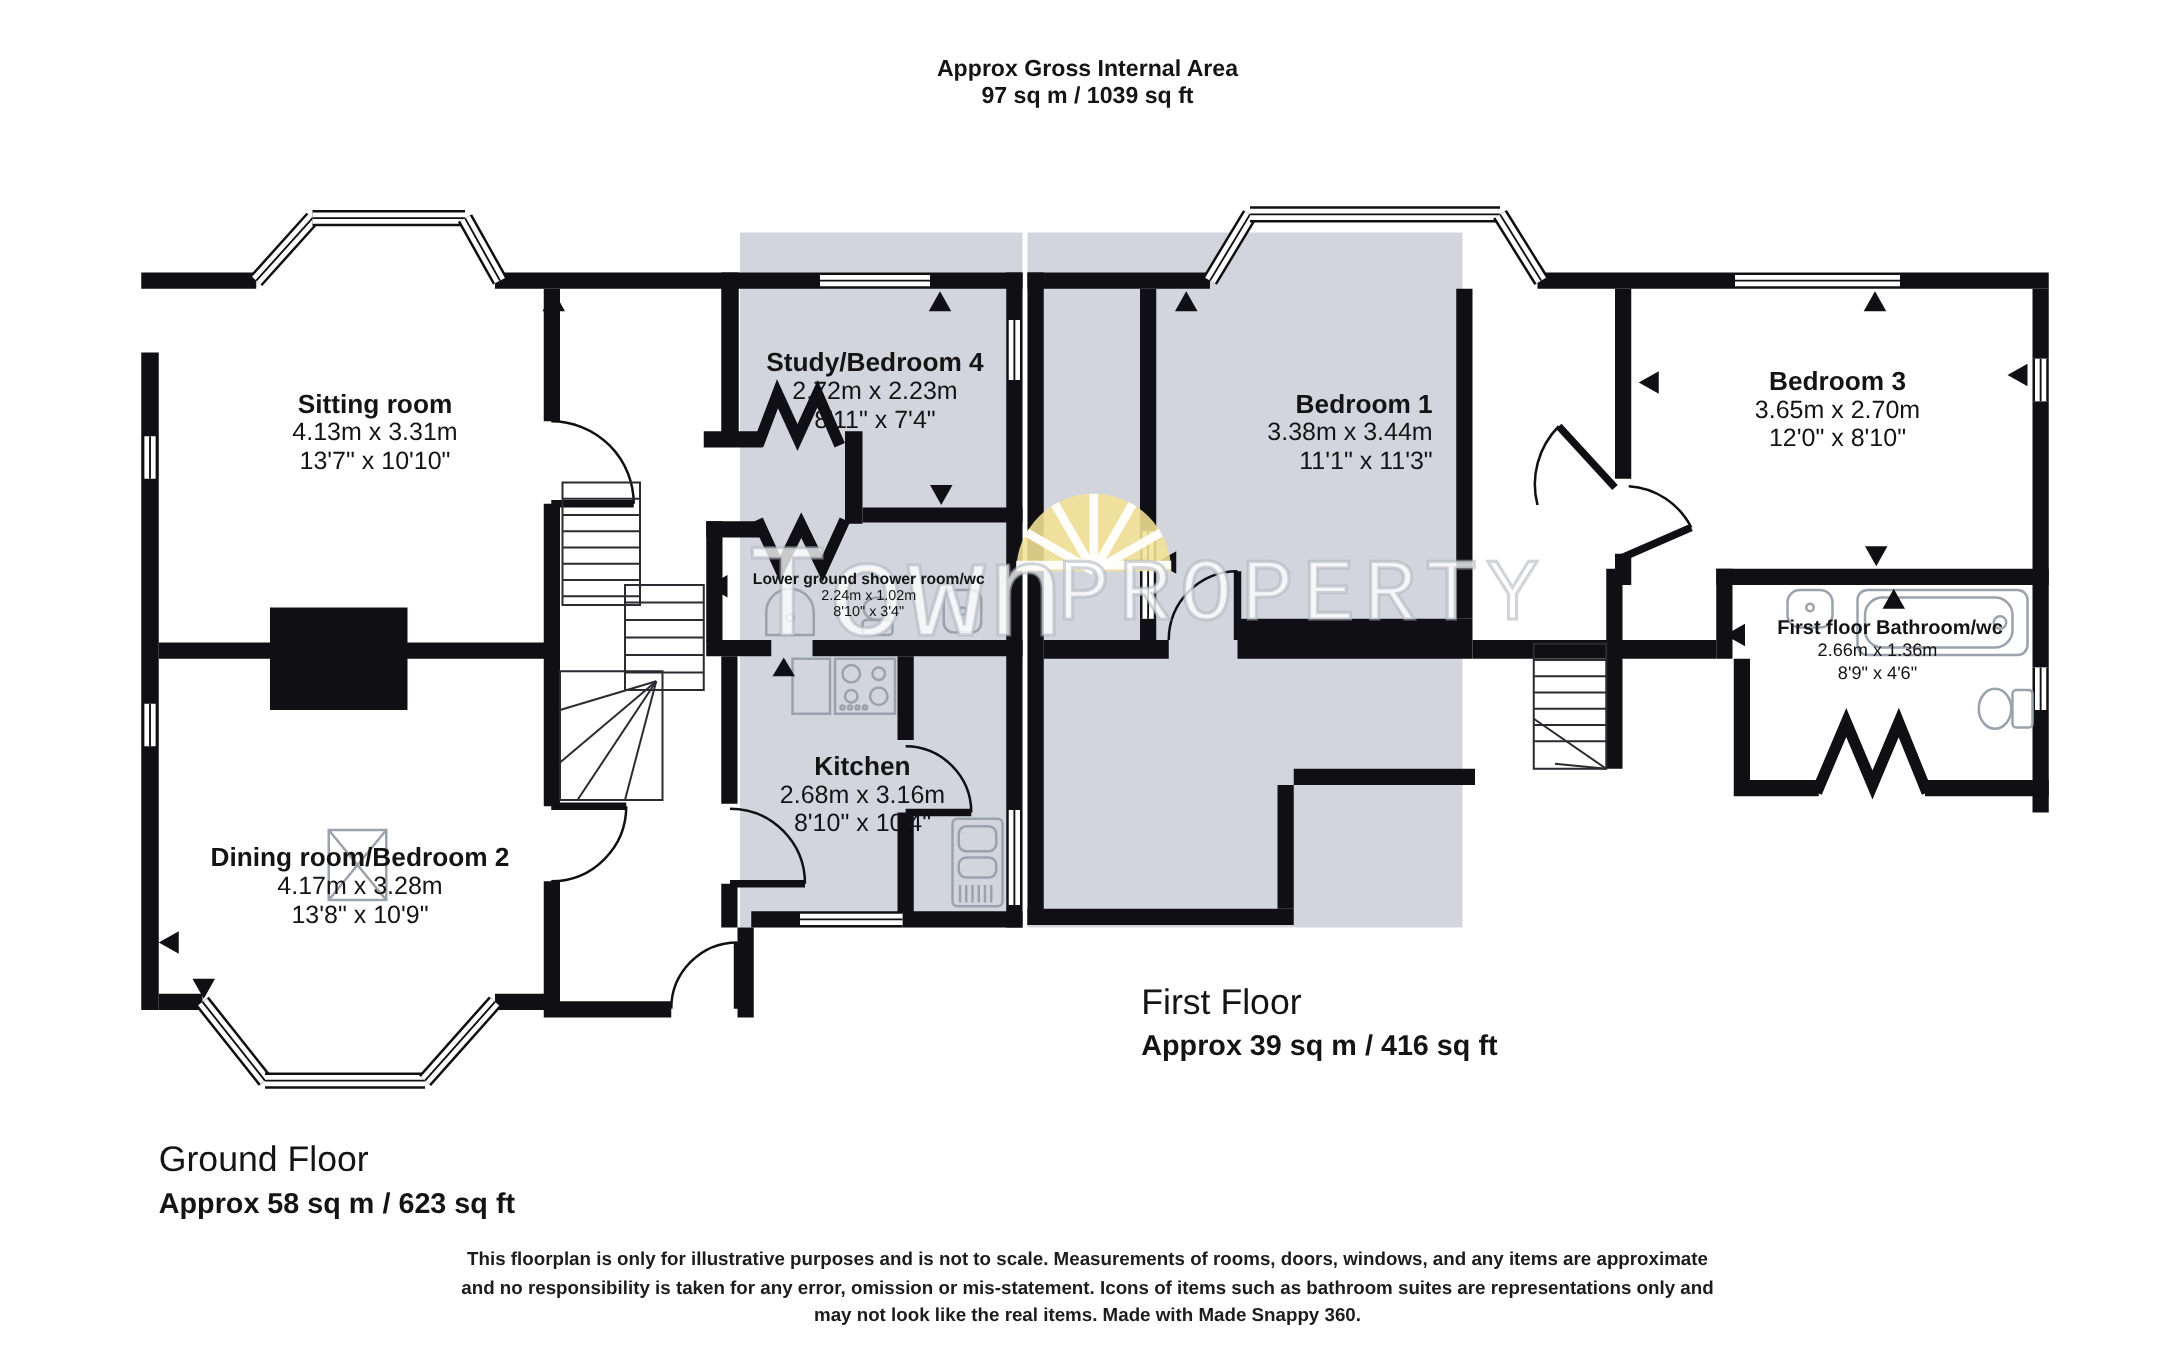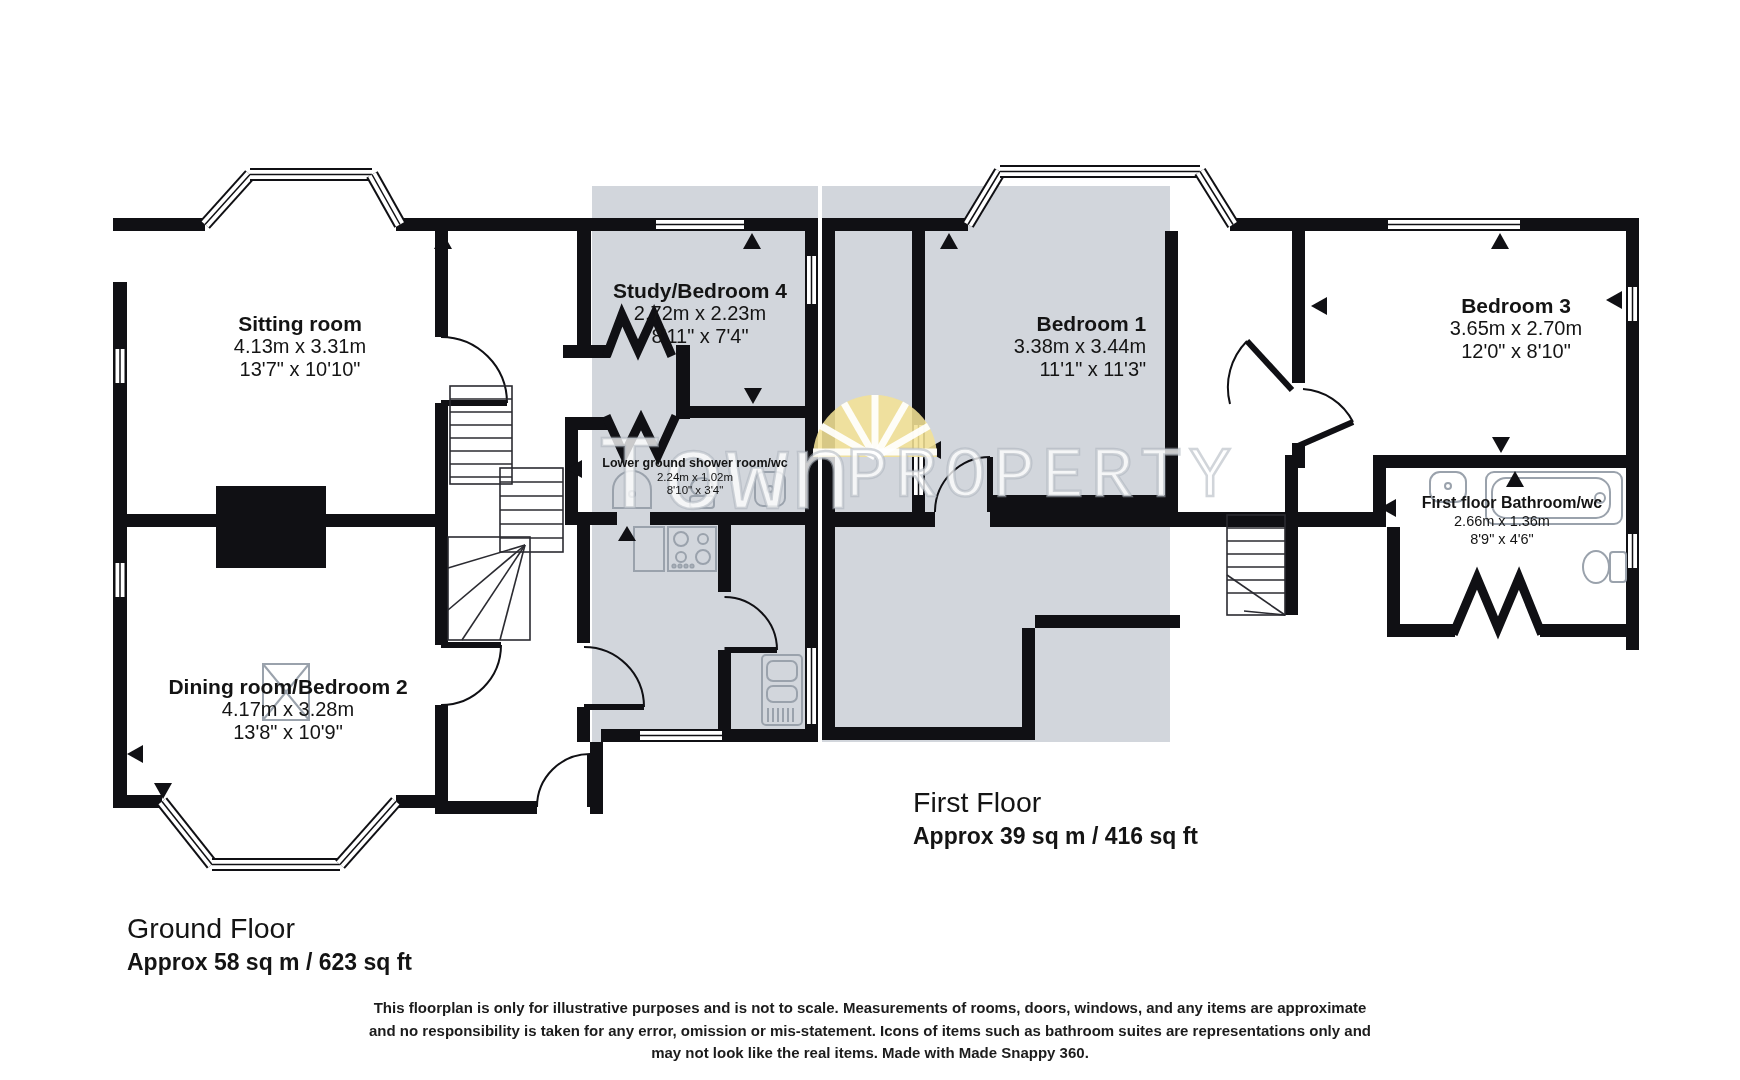--- a/index.html
+++ b/index.html
@@ -376,48 +376,57 @@
         <line x1="875" y1="457" x2="906" y2="403.3"></line>
         <line x1="875" y1="457" x2="928.7" y2="426"></line>
         <line x1="813" y1="452" x2="937" y2="452"></line>
       </g>
     </g>
   </svg>
 
   <div class="watermark wm-town">Town</div>
   <div class="watermark wm-property">PROPERTY</div>
 
+  <div class="header">
+    <div>Approx Gross Internal Area</div>
+    <div>97 sq m / 1039 sq ft</div>
+  </div>
 
   <div class="room-label lbl-lg" style="left:300px;top:312px;">
     <div class="room-name">Sitting room</div>
     <div>4.13m x 3.31m</div>
     <div>13'7" x 10'10"</div>
   </div>
   <div class="room-label lbl-lg" style="left:700px;top:246px;margin-top:33px;">
     <div class="room-name">Study/Bedroom 4</div>
     <div>2.72m x 2.23m</div>
     <div>8'11" x 7'4"</div>
   </div>
   <div class="room-label lbl-xs" style="left:695px;top:457px;">
     <div class="room-name">Lower ground shower room/wc</div>
     <div>2.24m x 1.02m</div>
     <div>8'10" x 3'4"</div>
   </div>
+  <div class="room-label lbl-lg" style="left:690px;top:602px;">
+    <div class="room-name">Kitchen</div>
+    <div>2.68m x 3.16m</div>
+    <div>8'10" x 10'4"</div>
+  </div>
   <div class="room-label lbl-lg" style="left:288px;top:675px;">
     <div class="room-name">Dining room/Bedroom 2</div>
     <div>4.17m x 3.28m</div>
     <div>13'8" x 10'9"</div>
   </div>
 
   <div class="room-label lbl-lg" style="left:1080px;top:312px;text-align:right;">
     <div class="room-name">Bedroom 1</div>
     <div>3.38m x 3.44m</div>
     <div>11'1" x 11'3"</div>
   </div>
-  <div class="room-label lbl-lg" style="left:1516px;top:294px;">
+  <div class="room-label lbl-lg" style="left:1470px;top:294px;">
     <div class="room-name">Bedroom 3</div>
     <div>3.65m x 2.70m</div>
     <div>12'0" x 8'10"</div>
   </div>
   <div class="room-label lbl-sm" style="left:1502px;top:494px;">
     <div class="room-name">First floor Bathroom/wc</div>
     <div>2.66m x 1.36m</div>
     <div>8'9" x 4'6"</div>
   </div>
 

